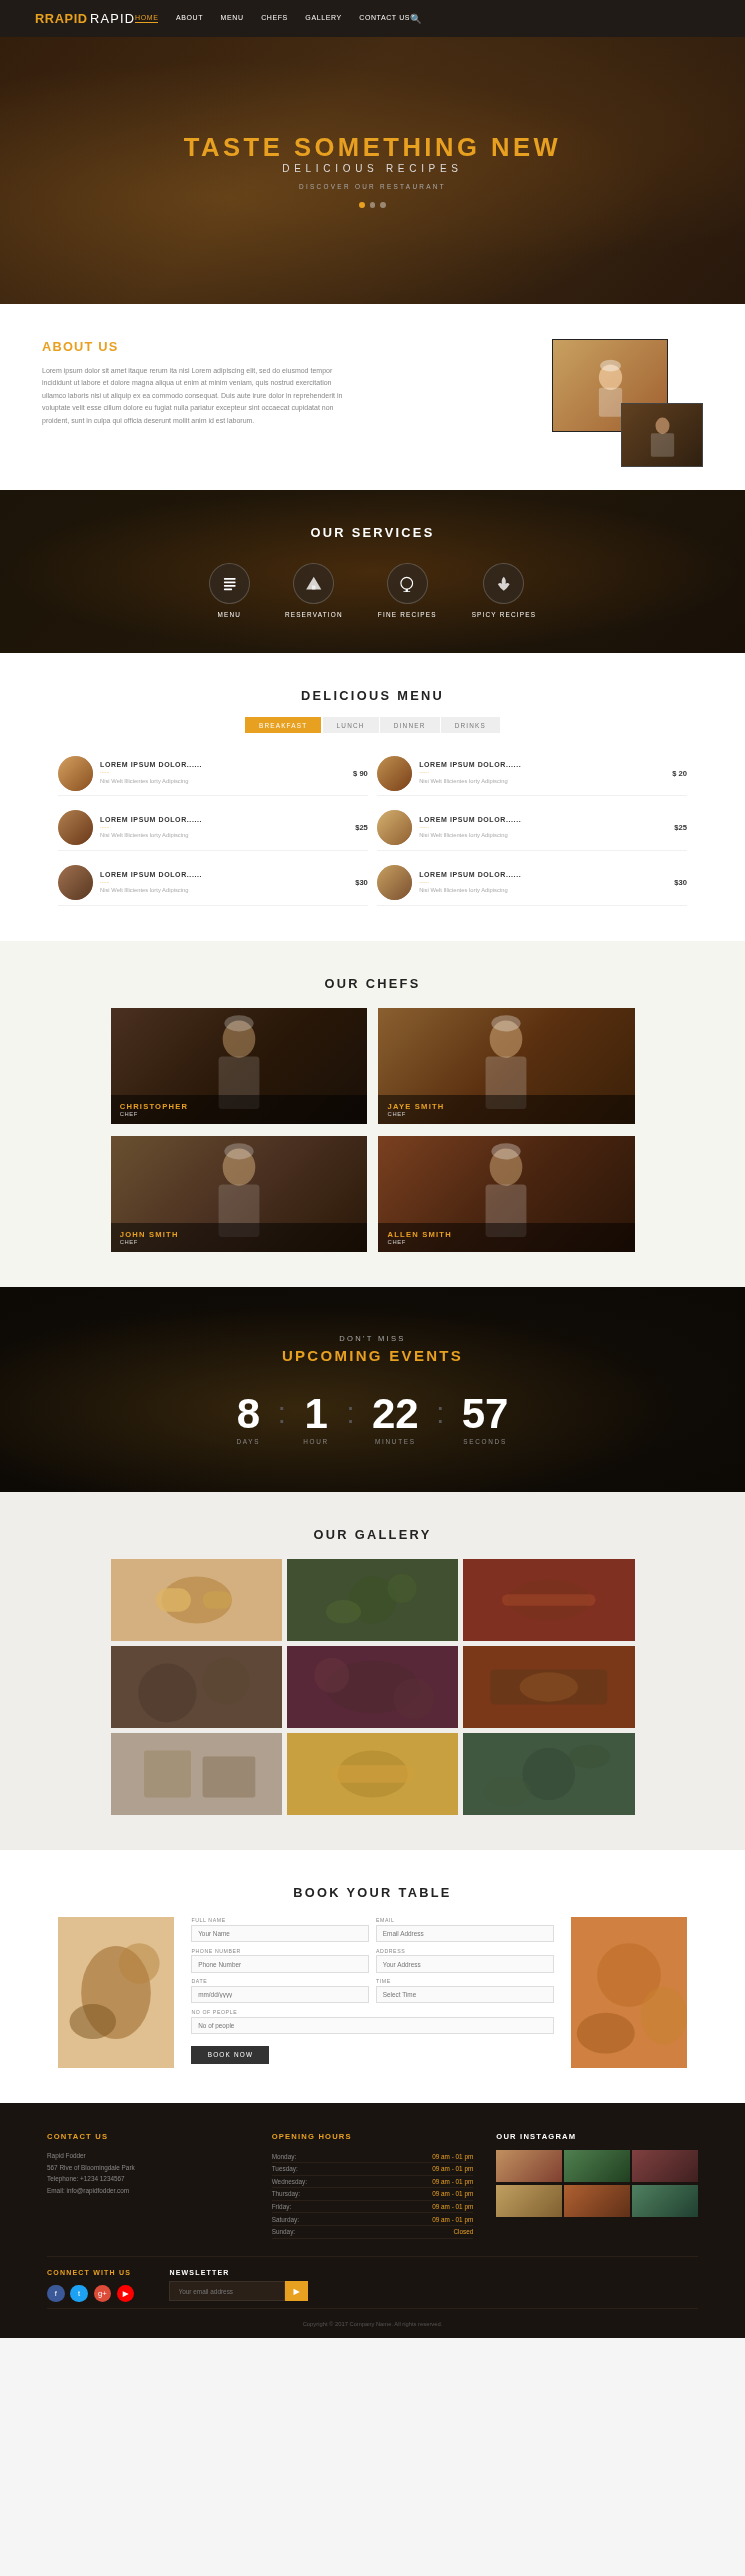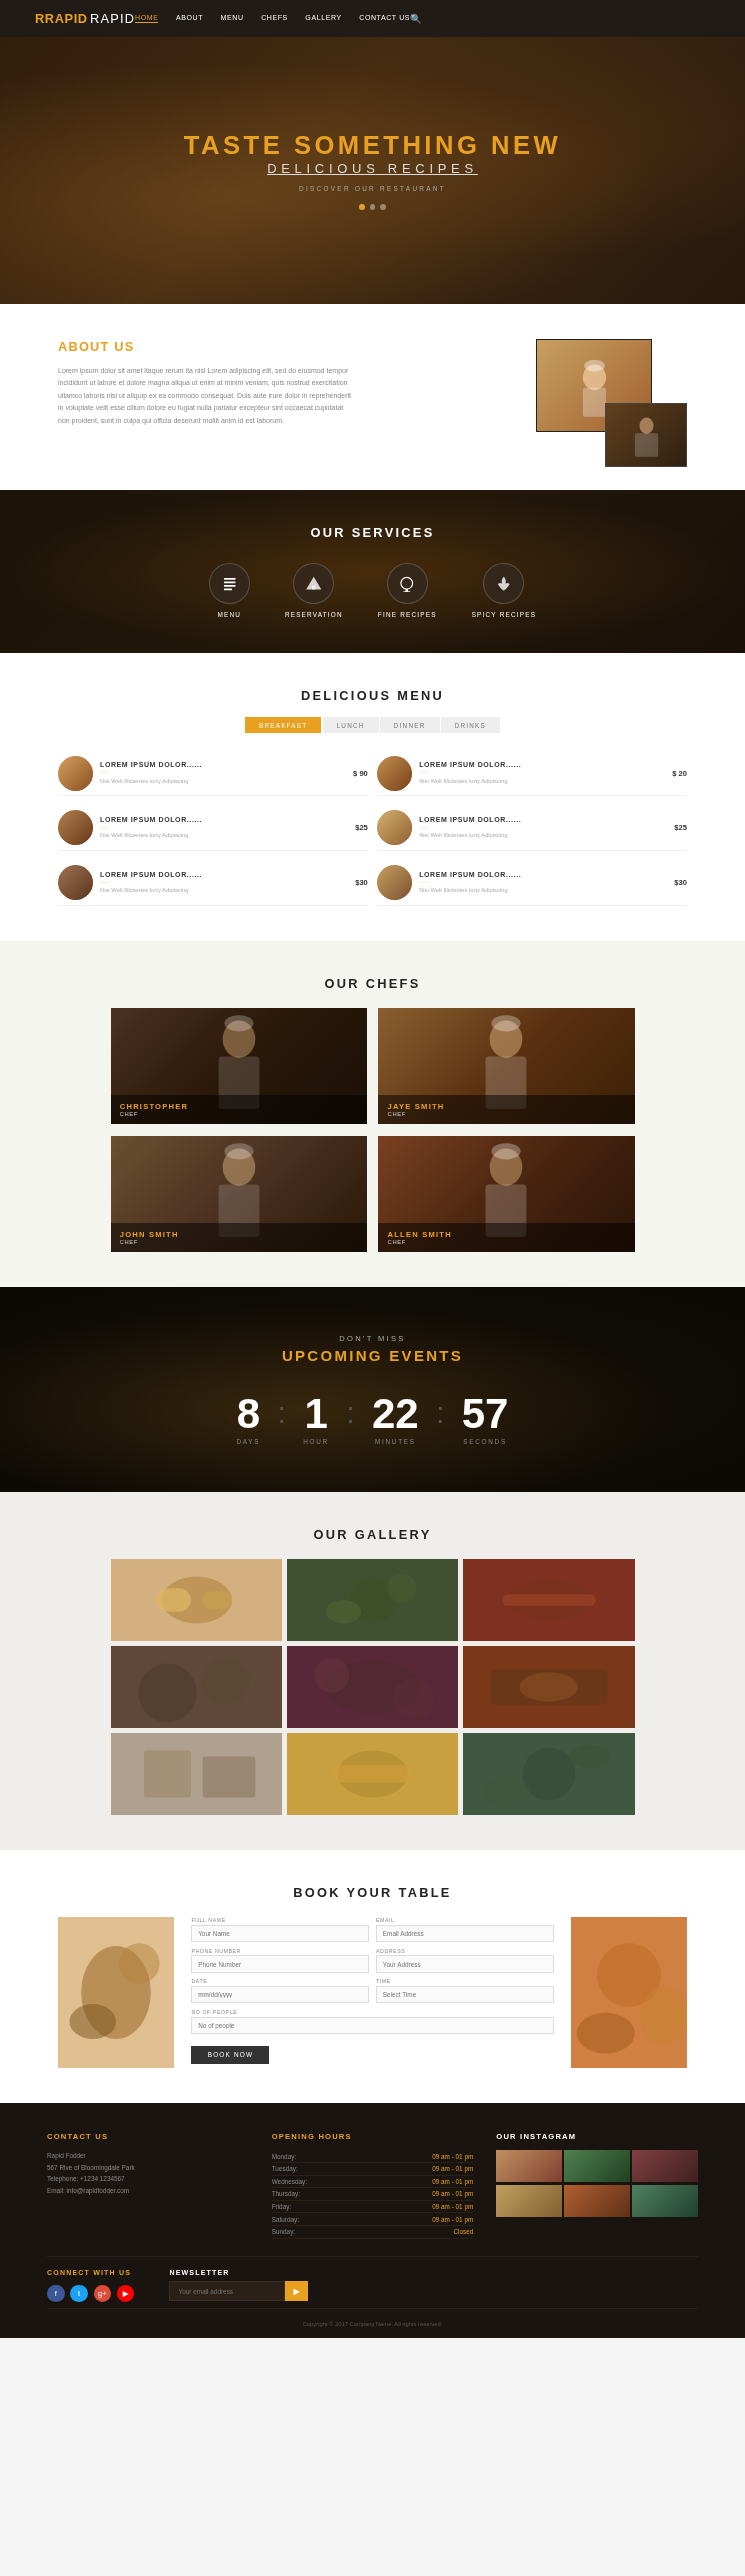--- a/index.html
+++ b/index.html
@@ -41,28 +41,28 @@
     .hero::before {
       content: '';
       position: absolute;
       inset: 0;
       background: radial-gradient(ellipse at 30% 60%, rgba(180,120,40,0.3) 0%, transparent 60%),
                   radial-gradient(ellipse at 70% 40%, rgba(100,60,20,0.4) 0%, transparent 50%);
     }
     .hero-content { position: relative; z-index: 2; }
     .hero-title { font-size: 25.6px; font-weight: 700; color: #fff; letter-spacing: 3.5px; text-transform: uppercase; }
     .hero-title span { color: #e8a020; }
-    .hero-sub { font-size: 13px; letter-spacing: 4.7px; color: #ddd; margin-top: 1px; text-transform: uppercase; text-decoration: underline; }
+    .hero-sub { font-size: 10px; letter-spacing: 4.7px; color: #ddd; margin-top: 1px; text-transform: uppercase; }
     .hero-discover { font-size: 6.4px; letter-spacing: 2.3px; color: #aaa; margin-top: 9.3px; text-transform: uppercase; }
     .hero-dots { display: flex; gap: 4.7px; justify-content: center; margin-top: 11.6px; }
     .hero-dot { width: 5.8px; height: 5.8px; border-radius: 50%; background: rgba(255,255,255,0.4); }
     .hero-dot.active { background: #e8a020; }
 
     
-    .about { background: #fff; padding: 35px 58px; display: flex; gap: 35px; align-items: flex-start; }
+    .about { background: #fff; padding: 35px 42px; display: flex; gap: 35px; align-items: flex-start; }
     .about-text { flex: 1; }
     .about-text h2 { font-size: 12.8px; font-weight: 900; letter-spacing: 1.2px; color: #222; margin-bottom: 10.5px; }
     .about-text h2 span { color: #e8a020; }
     .about-text p { font-size: 7px; color: #888; line-height: 1.8; }
     .about-images { flex: 1; position: relative; height: 116px; }
     .about-img-main {
       width: 116px; height: 93px;
       background: linear-gradient(135deg, #c8a060 0%, #a06030 100%);
       border: 1.7px solid #222;
       position: absolute;

